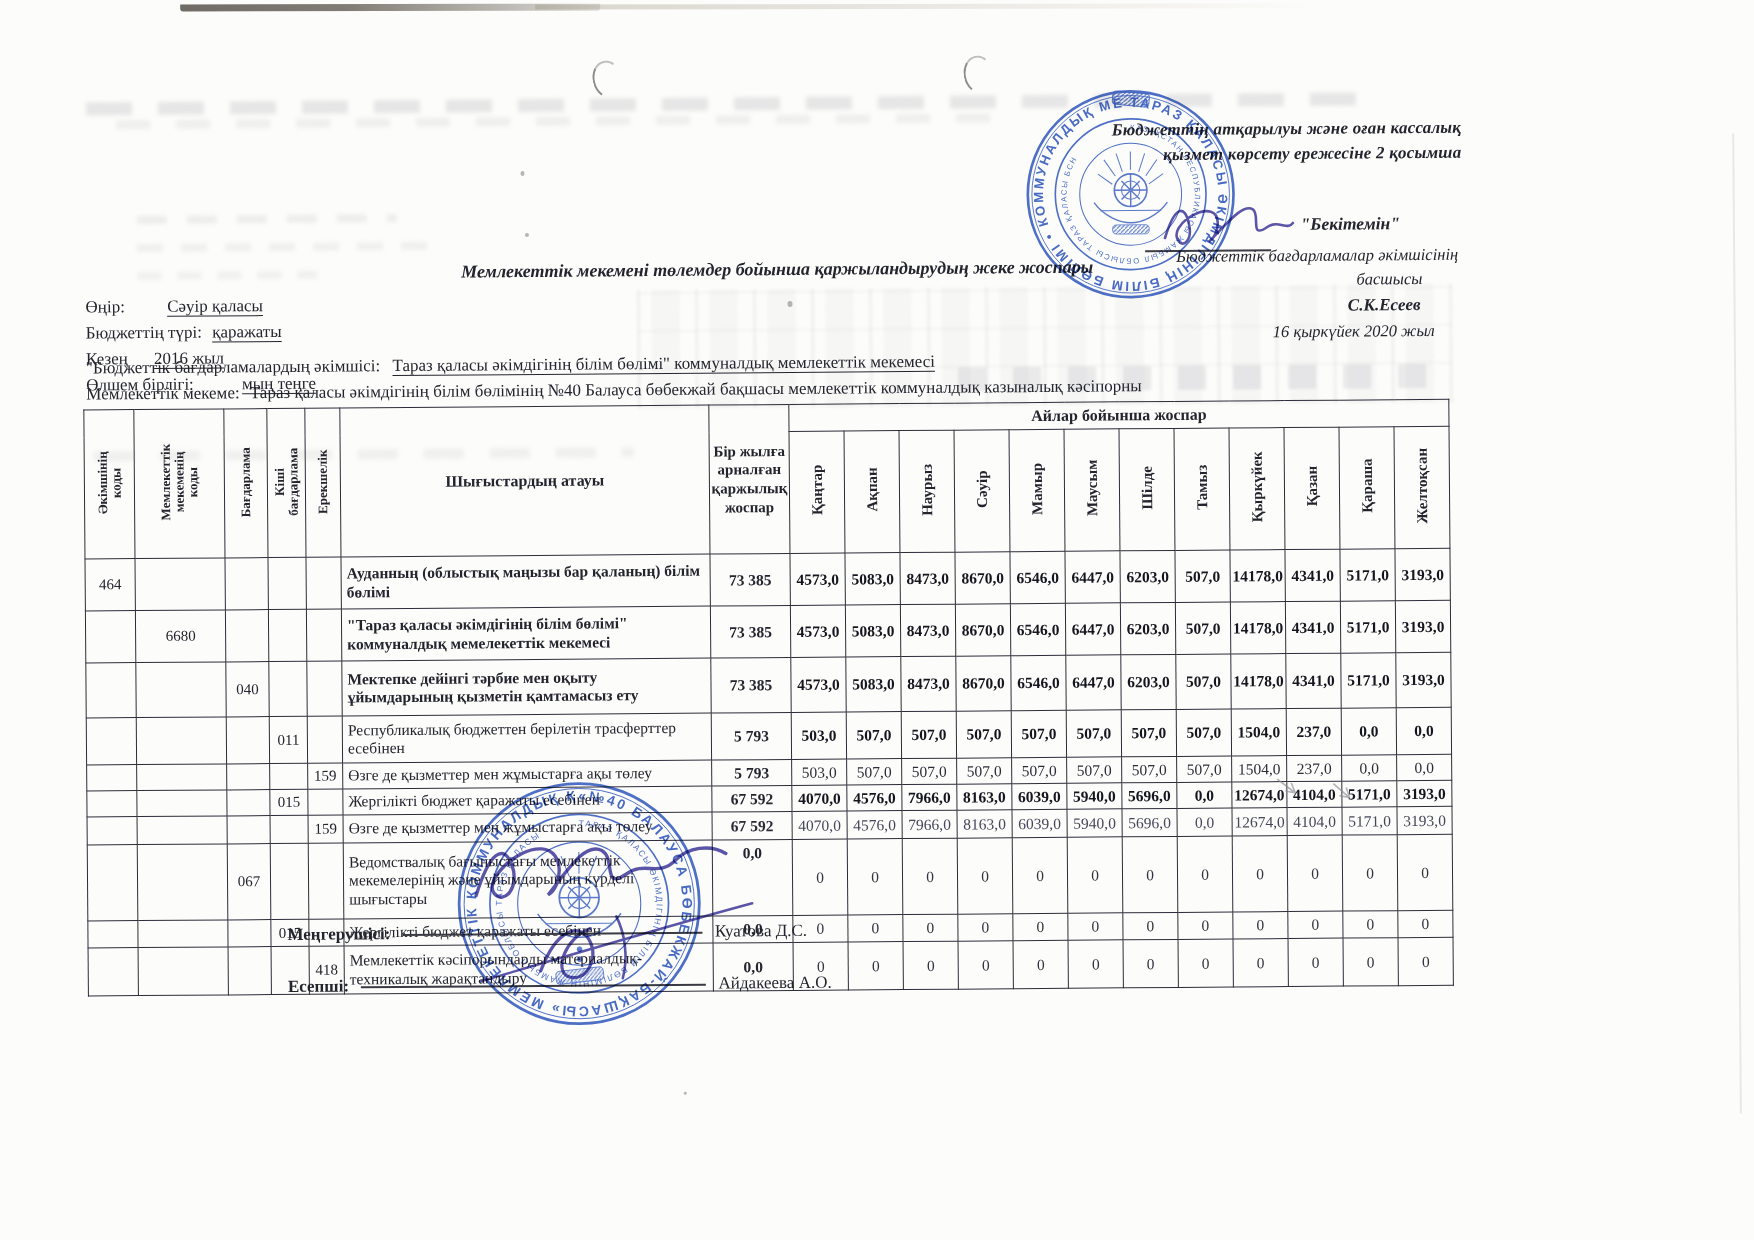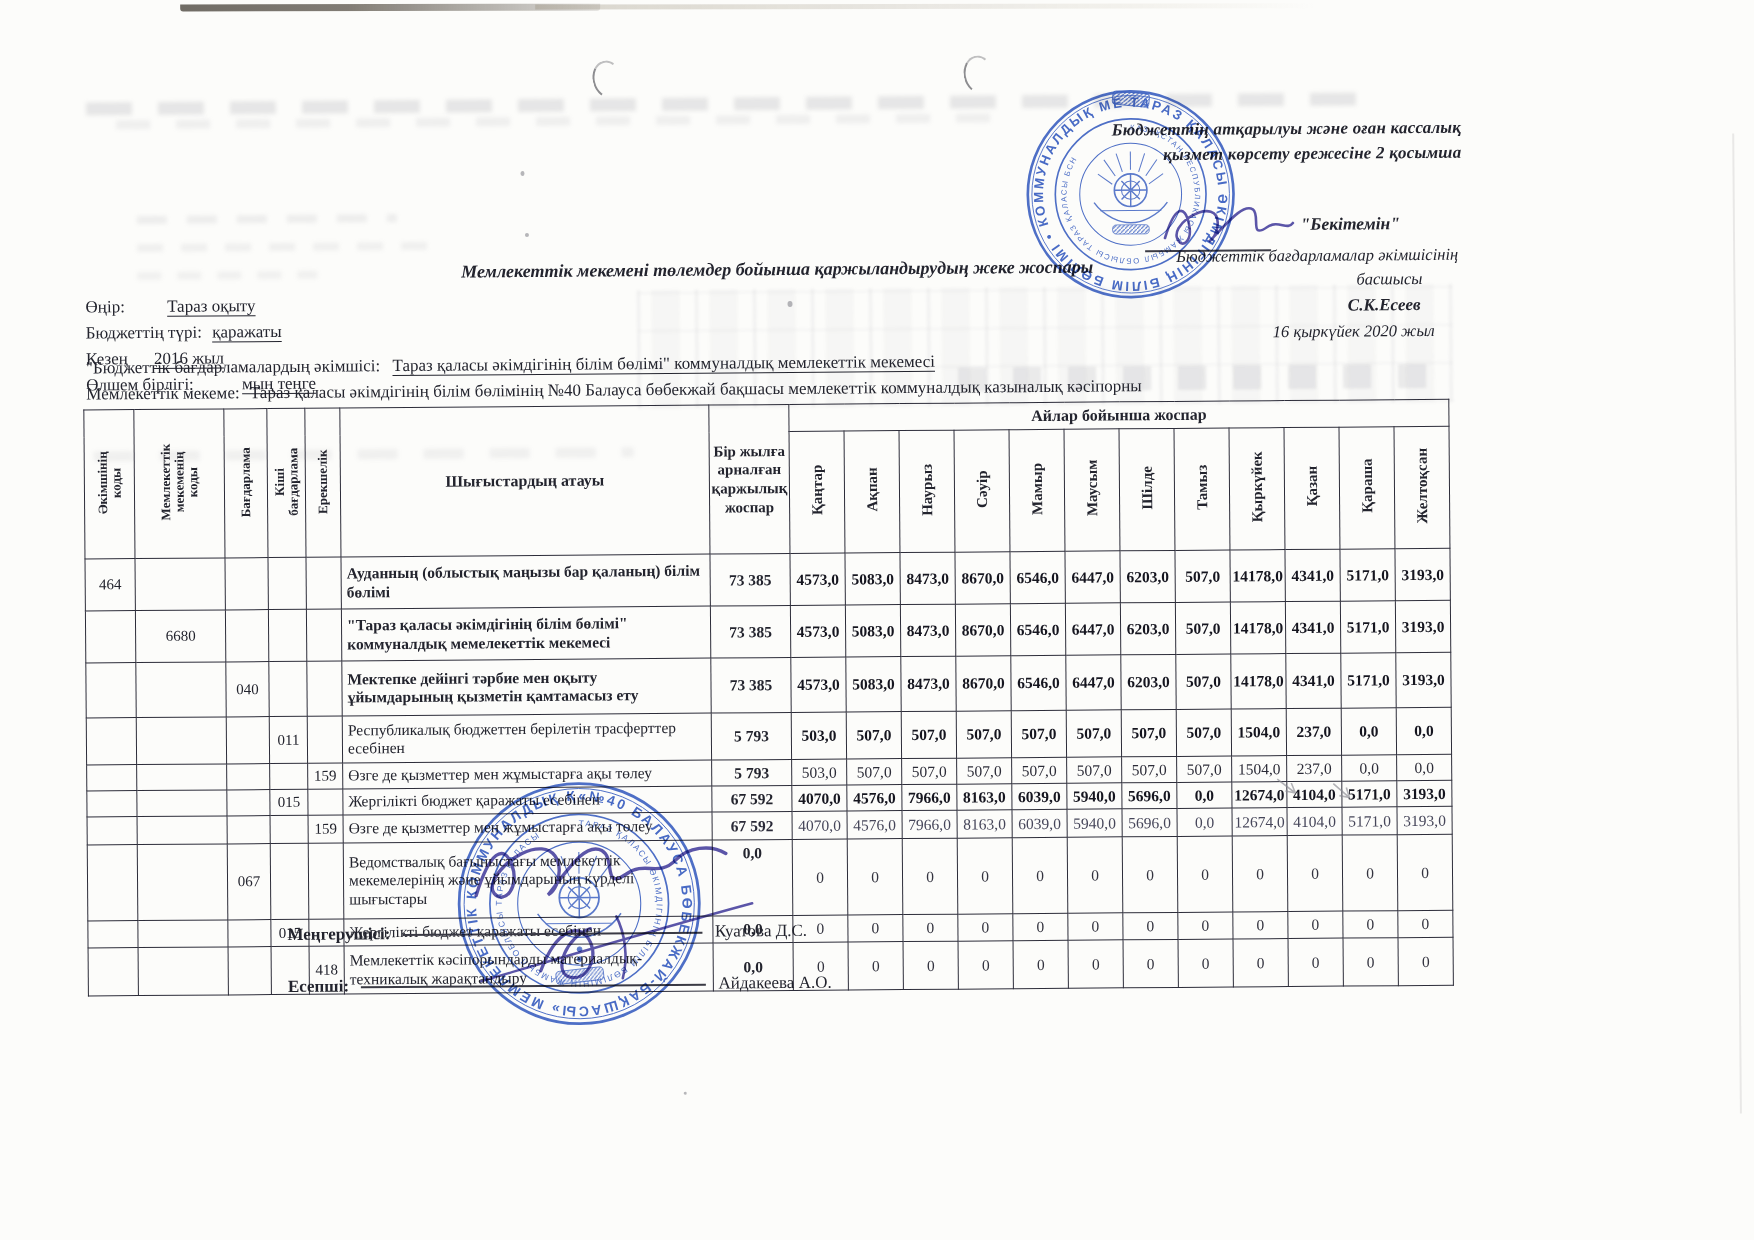--- a/index.html
+++ b/index.html
@@ -160,21 +160,21 @@
     <div class="ap-name">С.К.Есеев</div>
     <div class="ap-date">16  қыркүйек  2020 жыл</div>
   </div>
   <div class="sig-line-top"></div>
 
   <div class="doc-title">Мемлекеттік мекемені төлемдер бойынша қаржыландырудың жеке жоспары</div>
 
   <div class="meta">
     <div class="mrow">
       <span class="lbl">Өңір:</span>
-      <span class="uline m-val-1">Тараз оқыту</span>
+      <span class="uline m-val-1">Сәуір қаласы</span>
     </div>
     <div class="mrow">
       <span class="lbl">Бюджеттің түрі:</span>
       <span class="uline m-val-2">қаражаты</span>
     </div>
     <div class="mrow">
       <span class="lbl">Кезең</span>
       <span class="uline m-val-3">2016 жыл</span>
     </div>
     <div class="mrow">

